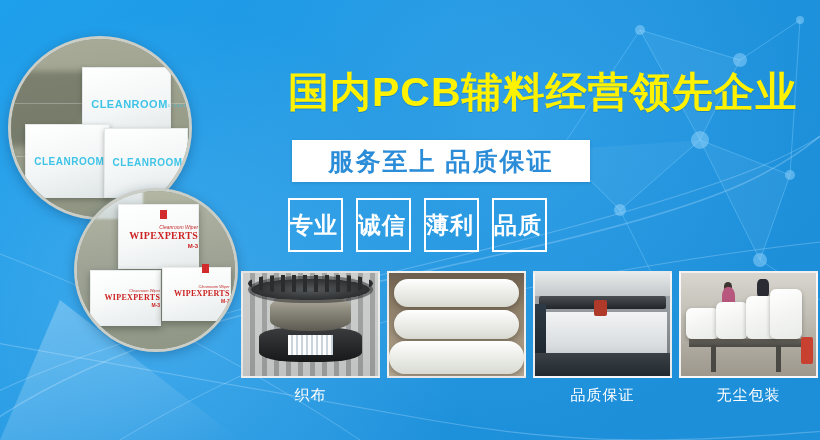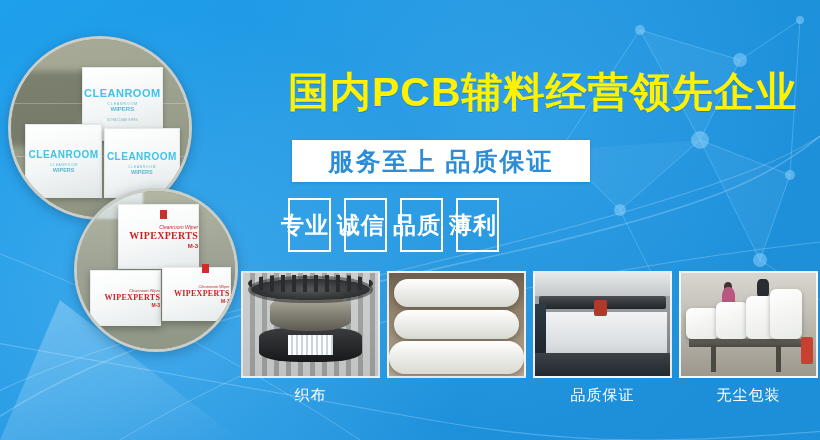--- a/index.html
+++ b/index.html
@@ -32,21 +32,21 @@
   .photo-inner{position:absolute;inset:0;}
 
   
   .cr-bg{position:absolute;inset:0;
     background:linear-gradient(170deg,#a9ac98 0%,#9ba08c 42%,#8d9380 100%);}
   .cr-shadow{position:absolute;left:-6%;top:18%;width:48%;height:42%;
     background:rgba(60,66,52,.38);transform:skewX(-14deg);filter:blur(3px);}
   .cr-line{position:absolute;left:0;right:0;height:1px;background:rgba(255,255,255,.25);}
   .pack{position:absolute;background:linear-gradient(165deg,#ffffff 0%,#f3f6f6 55%,#dfe5e6 100%);
     border:1px solid #e3e8e9;box-shadow:0 2px 5px rgba(40,50,40,.35);
-    display:flex;flex-direction:column;align-items:center;justify-content:center;}
+    display:flex;flex-direction:row;align-items:center;justify-content:flex-start;padding-left:8px;}
   .pack-title{color:#3fc4e8;font-weight:bold;letter-spacing:.5px;
     font-family:"Liberation Sans",sans-serif;white-space:nowrap;}
   .pack-sub{color:#5ab6cf;white-space:nowrap;}
   .pack-sub2{color:#7fb6c6;white-space:nowrap;}
 
   
   .wx-bg{position:absolute;inset:0;
     background:linear-gradient(175deg,#b4b8a4 0%,#9ea395 45%,#8f9684 100%);}
   .wx-win{position:absolute;left:-4%;top:-4%;width:46%;height:22%;
     background:linear-gradient(180deg,#e9eff0,#cfd7d6);filter:blur(1px);}
@@ -73,22 +73,22 @@
     display:flex;align-items:center;justify-content:center;
     box-shadow:0 1px 3px rgba(0,50,90,.20);
   }
   .subline-text{
     color:#2b8cd8;font-size:25px;font-weight:bold;letter-spacing:2px;white-space:nowrap;
   }
 
   
   .kw-row{position:absolute;left:288px;top:198px;display:flex;gap:13px;z-index:6;}
   .kw-box{
-    width:43px;height:54px;border:2px solid #ffffff;
-    display:flex;align-items:center;justify-content:flex-end;
+    width:55px;height:54px;border:2px solid #ffffff;
+    display:flex;align-items:center;justify-content:flex-start;
     box-sizing:border-box;
   }
   .kw-text{color:#ffffff;font-size:23px;font-weight:bold;letter-spacing:1px;white-space:nowrap;}
 
   
   .thumbs{position:absolute;left:241px;top:271px;display:flex;gap:7px;z-index:6;}
   .thumb{width:139px;}
   .thumb-img{
     width:139px;height:107px;overflow:hidden;position:relative;
     border:2px solid rgba(255,255,255,.85);box-sizing:border-box;
@@ -277,24 +277,24 @@
   </div>
 
   <div class="kw-row">
     <div class="kw-box">
       <span class="kw-text">专业</span>
     </div>
     <div class="kw-box">
       <span class="kw-text">诚信</span>
     </div>
     <div class="kw-box">
+      <span class="kw-text">薄利</span>
+    </div>
+    <div class="kw-box">
       <span class="kw-text">品质</span>
-    </div>
-    <div class="kw-box">
-      <span class="kw-text">薄利</span>
     </div>
   </div>
 
   <div class="thumbs">
 
     <div class="thumb">
       <div class="thumb-img t1">
         <div class="spool-wall"></div>
         <div class="machine-low"></div>
         <div class="machine-mid"></div>

